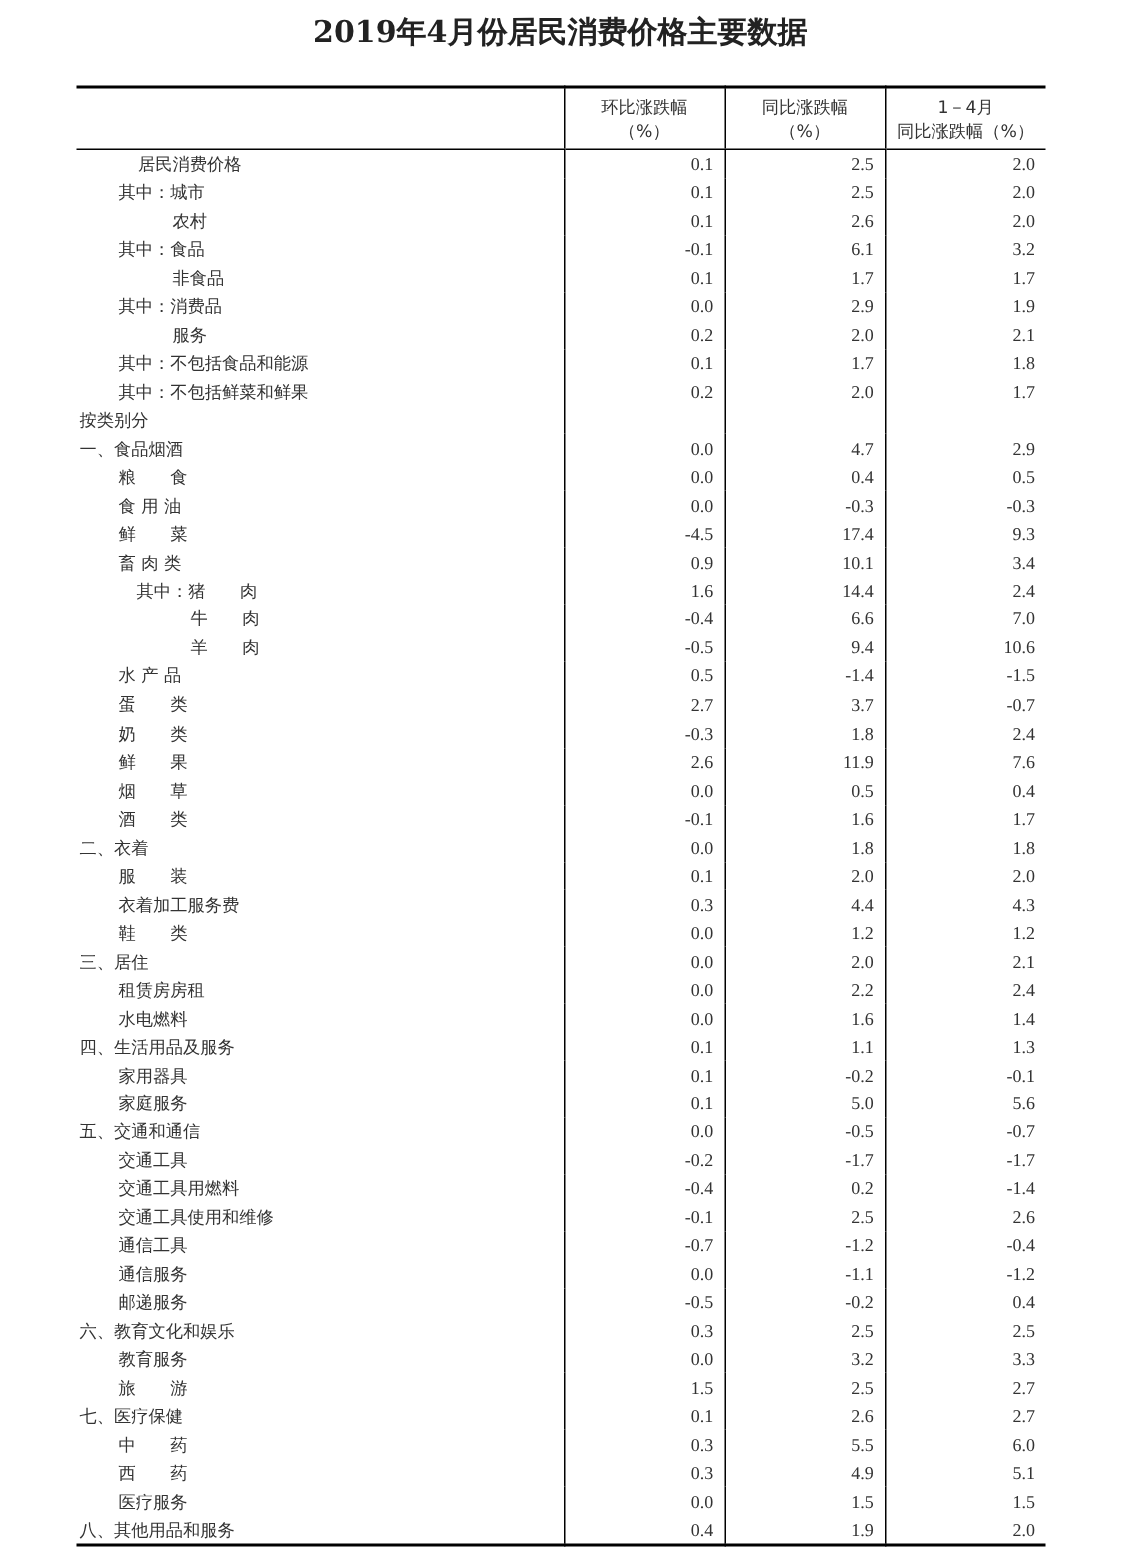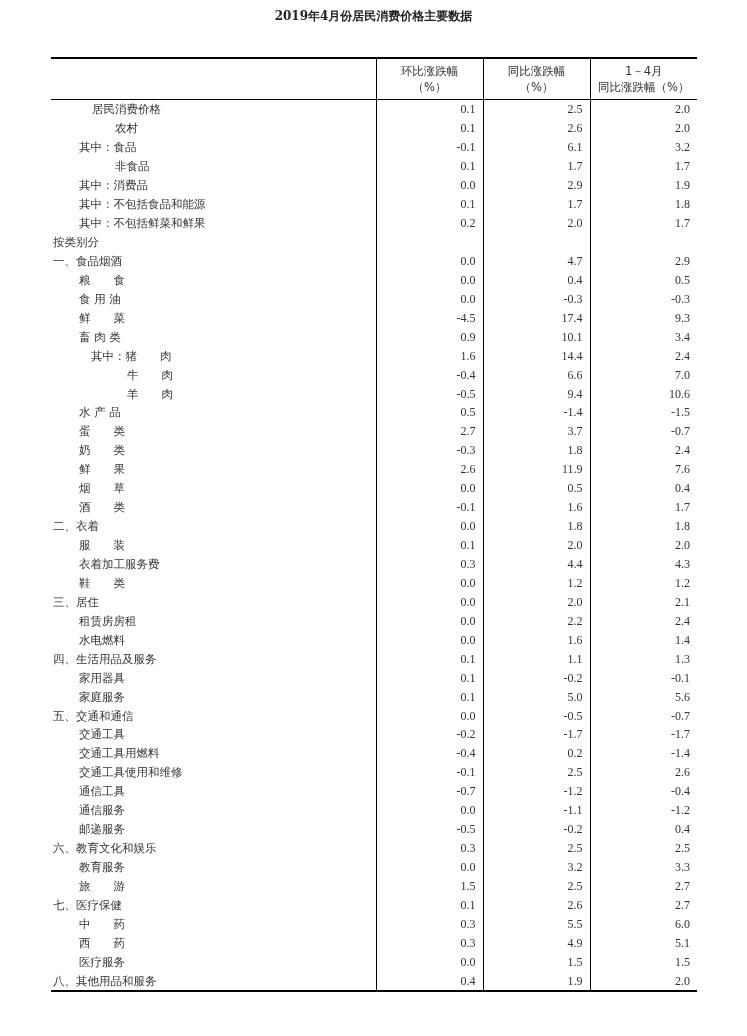--- a/index.html
+++ b/index.html
@@ -1,19 +1,19 @@
 <!DOCTYPE html>
 <html><head>
 <meta charset="utf-8">
 <style>
   html, body { margin: 0; padding: 0; background: #ffffff; }
   body { width: 747px; height: 1036px; position: relative; overflow: hidden; color: #222; }
   .title {
     position: absolute; left: 0; top: 8px; width: 747px; text-align: center;
-    font-family: "DejaVu Serif", "Liberation Serif", serif; font-weight: bold; font-size: 12px; color: #222;
+    font-family: "DejaVu Serif", "Liberation Serif", serif; font-weight: bold; font-size: 20px; color: #222;
   }
   .tbl {
     position: absolute; left: 51px; top: 57px; width: 646px;
     border-collapse: collapse; table-layout: fixed;
     border-top: 2px solid #000; border-bottom: 2px solid #000;
   }
   .tbl col.c0 { width: 325px; }
   .tbl col.c1 { width: 107px; }
   .tbl col.c2 { width: 107px; }
   .tbl col.c3 { width: 107px; }
@@ -67,20 +67,26 @@
     </tr>
   </thead>
   <tbody id="tbody">
       <tr>
         <td class="lab"><span class="sp" style="padding-left: 0px; margin-left: 39px;">居民消费价格</span></td>
         <td class="num">0.1</td>
         <td class="num">2.5</td>
         <td class="num">2.0</td>
       </tr>
       <tr>
+        <td class="lab"><span class="sp" style="padding-left: 26px;">其中：城市</span></td>
+        <td class="num">0.1</td>
+        <td class="num">2.5</td>
+        <td class="num">2.0</td>
+      </tr>
+      <tr>
         <td class="lab"><span class="sp" style="padding-left: 62px;">农村</span></td>
         <td class="num">0.1</td>
         <td class="num">2.6</td>
         <td class="num">2.0</td>
       </tr>
       <tr>
         <td class="lab"><span class="sp" style="padding-left: 26px;">其中：食品</span></td>
         <td class="num">-0.1</td>
         <td class="num">6.1</td>
         <td class="num">3.2</td>
@@ -91,20 +97,26 @@
         <td class="num">1.7</td>
         <td class="num">1.7</td>
       </tr>
       <tr>
         <td class="lab"><span class="sp" style="padding-left: 26px;">其中：消费品</span></td>
         <td class="num">0.0</td>
         <td class="num">2.9</td>
         <td class="num">1.9</td>
       </tr>
       <tr>
+        <td class="lab"><span class="sp" style="padding-left: 62px;">服务</span></td>
+        <td class="num">0.2</td>
+        <td class="num">2.0</td>
+        <td class="num">2.1</td>
+      </tr>
+      <tr>
         <td class="lab"><span class="sp" style="padding-left: 26px;">其中：不包括食品和能源</span></td>
         <td class="num">0.1</td>
         <td class="num">1.7</td>
         <td class="num">1.8</td>
       </tr>
       <tr>
         <td class="lab"><span class="sp" style="padding-left: 26px;">其中：不包括鲜菜和鲜果</span></td>
         <td class="num">0.2</td>
         <td class="num">2.0</td>
         <td class="num">1.7</td>

